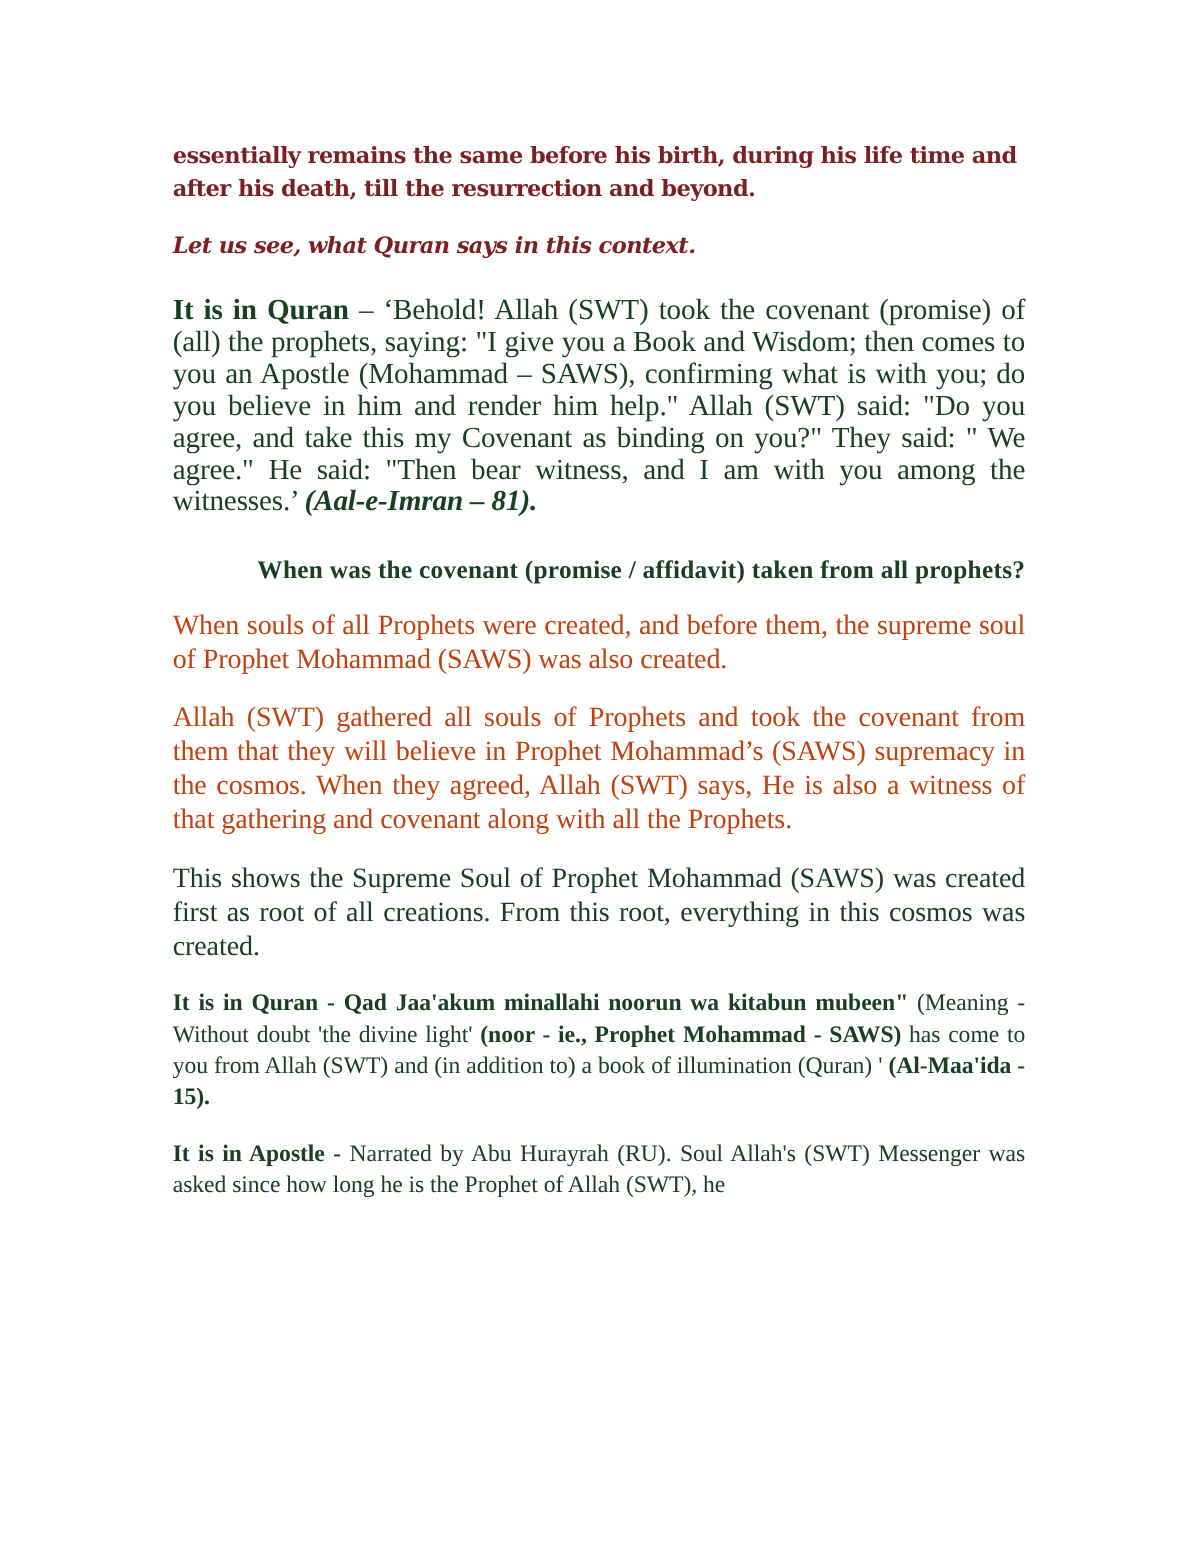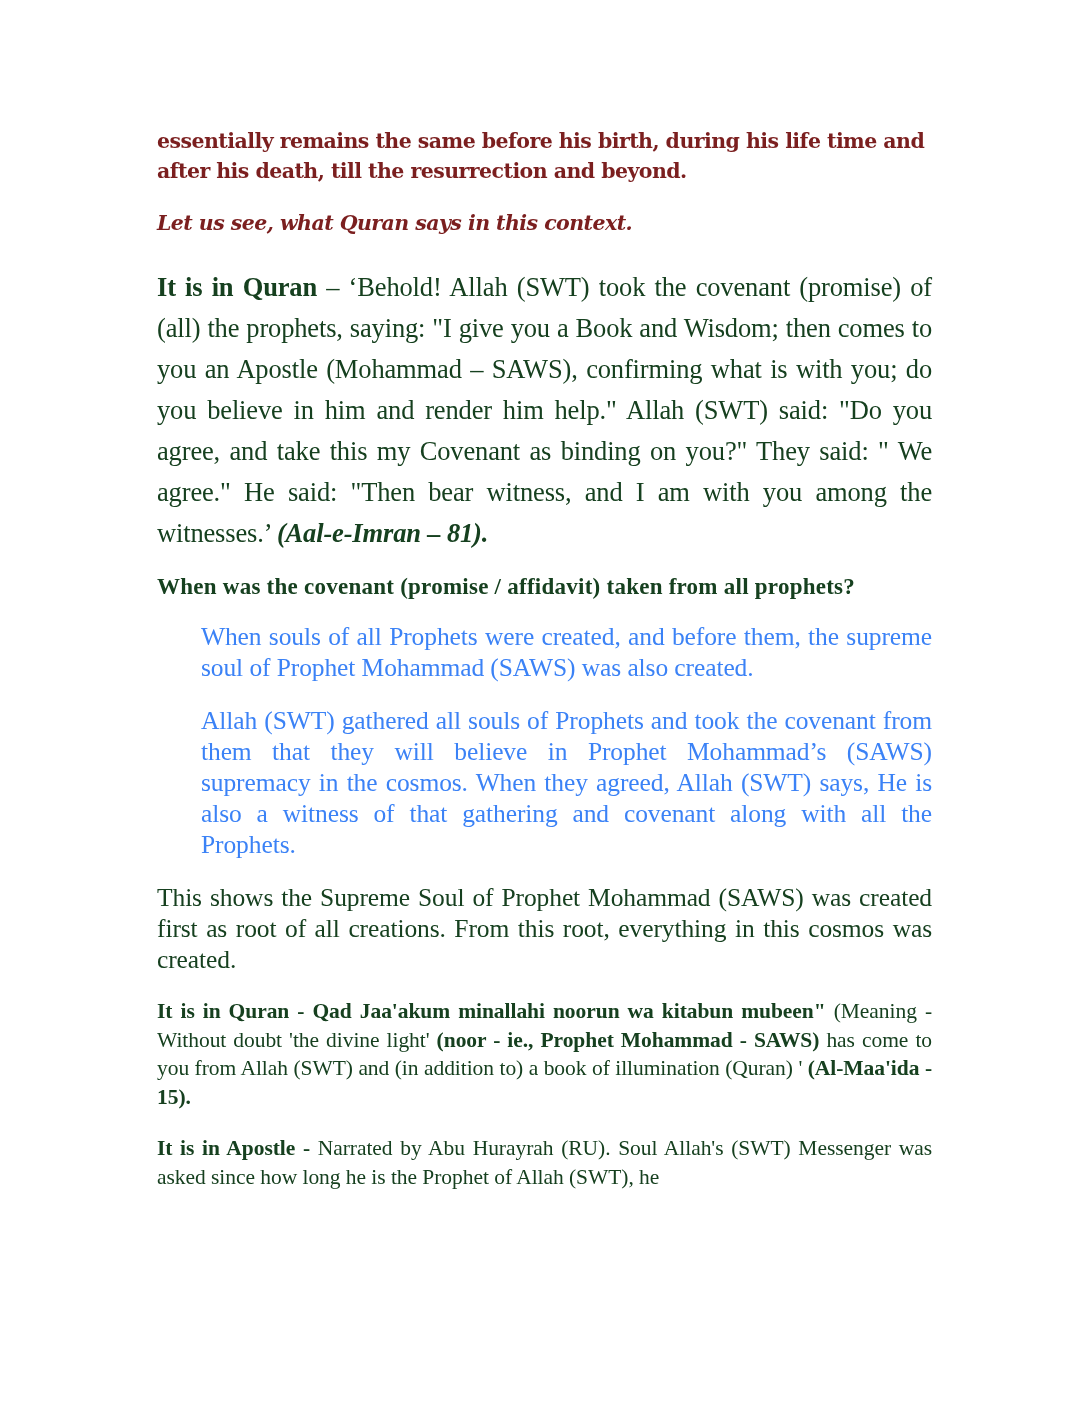--- a/index.html
+++ b/index.html
@@ -56,43 +56,42 @@
   .maroon-line {
     margin-bottom: 29px;
     font-style: italic;
   }
 
   
   .green {
     color: #16401f;
   }
   .black {
-    color: #3b82f6;
-    margin-left: 44px;
+    color: #c2410c;
   }
 
   .quran-quote {
     font-size: 26.5px;
-    line-height: 41px;
-    margin-bottom: 16px;
+    line-height: 29px;
+    margin-bottom: 31px;
     letter-spacing: -0.15px;
   }
   .quran-quote b {
     font-weight: bold;
   }
   .quran-quote .cite {
     font-weight: bold;
     font-style: italic;
   }
 
   .heading {
     font-size: 23px;
     line-height: 33px;
     font-weight: bold;
-    text-align: left;
+    text-align: right;
     letter-spacing: 0.25px;
     margin-bottom: 18px;
   }
 
   .body-para {
     font-size: 25.5px;
     line-height: 31px;
     margin-bottom: 22px;
     letter-spacing: -0.1px;
   }

